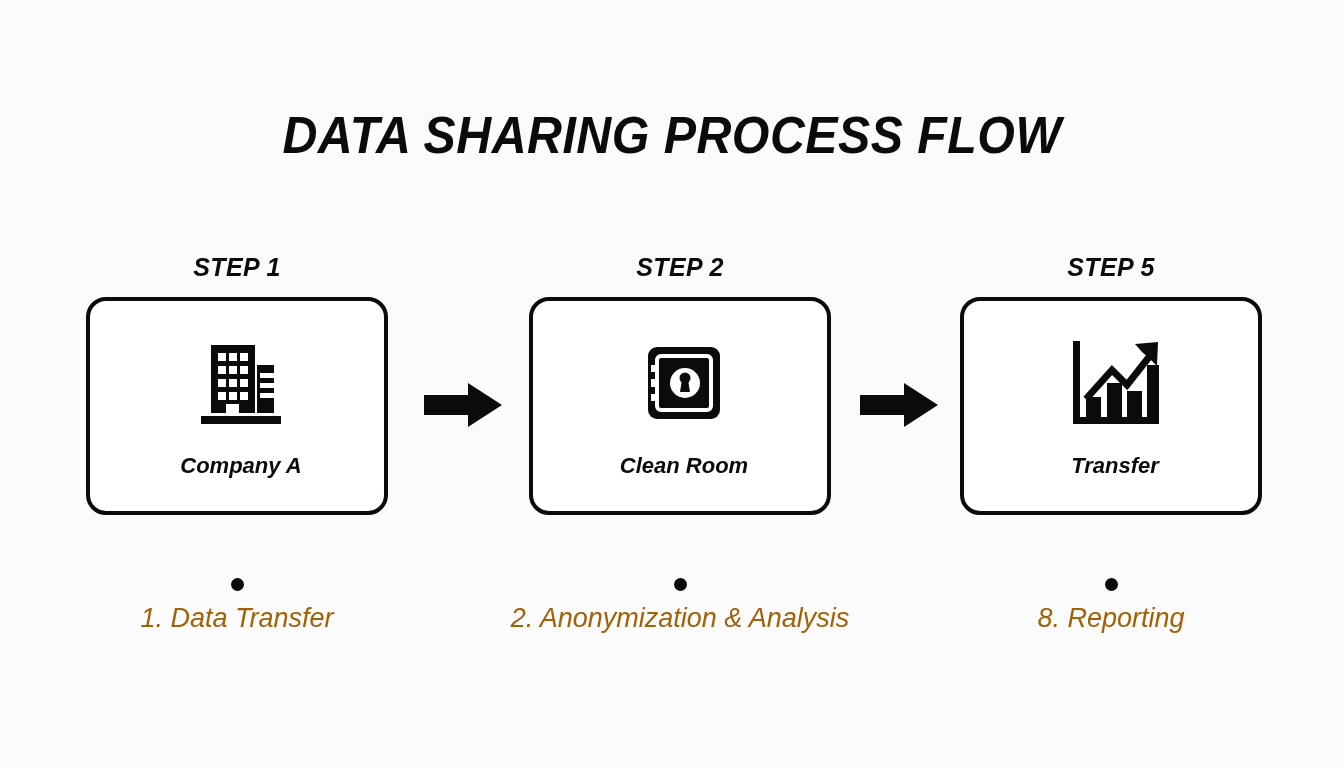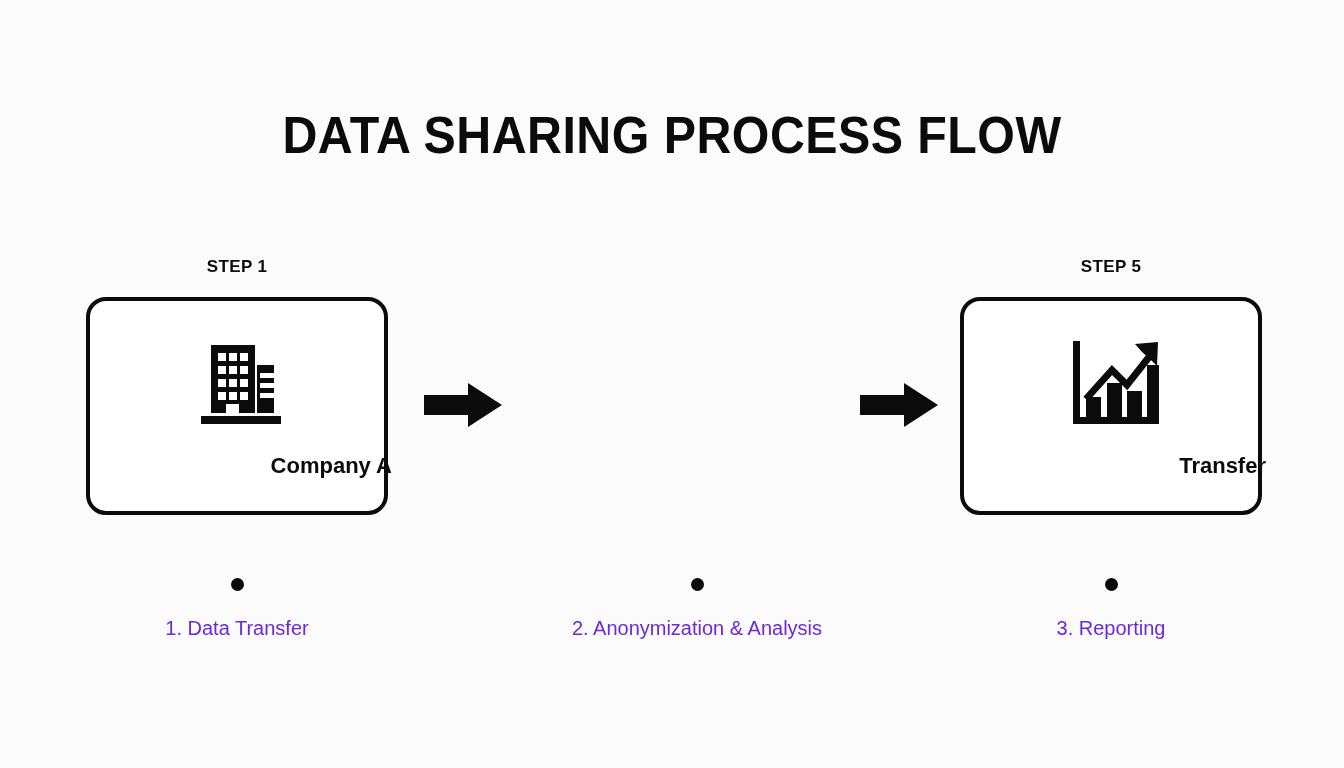--- a/index.html
+++ b/index.html
@@ -14,20 +14,21 @@
     color: #0a0a0a;
     overflow: hidden;
     position: relative;
   }
 
   #slide {
     position: absolute;
     left: 0; top: 0;
     width: 1344px;
     height: 768px;
+    font-style: italic;
   }
 
   
   #title {
     position: absolute;
     left: 0;
     top: 104px;
     width: 1344px;
     text-align: center;
     font-size: 52px;
@@ -46,21 +47,21 @@
     top: 252px;
     width: 302px;
   }
   #step-1 { left: 86px; }
   #step-2 { left: 529px; }
   #step-3 { left: 960px; }
 
   .step-heading {
     width: 302px;
     text-align: center;
-    font-size: 17px;
+    font-size: 25px;
     font-weight: bold;
     letter-spacing: 0.4px;
     line-height: 30px;
     color: #0b0b0b;
   }
 
   .card {
     position: absolute;
     top: 45px;
     left: 0;
@@ -81,21 +82,21 @@
     display: flex;
     align-items: center;
     justify-content: center;
   }
 
   .card-label {
     position: absolute;
     left: 0;
     top: 152px;
     width: 302px;
-    text-align: right;
+    text-align: center;
     font-size: 22px;
     font-weight: bold;
     line-height: 26px;
     color: #0b0b0b;
   }
 
   
   .arrow {
     position: absolute;
     top: 381px;
@@ -105,39 +106,39 @@
   #arrow-1 { left: 424px; }
   #arrow-2 { left: 860px; }
 
   
   .annotation {
     position: absolute;
     top: 578px;
     width: 302px;
   }
   #annotation-1 { left: 86px; }
-  #annotation-2 { left: 546px; }
+  #annotation-2 { left: 529px; }
   #annotation-3 { left: 960px; }
 
   .dot {
     width: 13px;
     height: 13px;
     border-radius: 50%;
     background: #0b0b0b;
     margin: 0 auto;
   }
 
   .annotation-label {
-    margin-top: 24px;
-    width: 302px;
-    text-align: center;
-    font-size: 20px;
+    margin-top: 14px;
+    width: 302px;
+    text-align: center;
+    font-size: 27px;
     font-weight: normal;
     line-height: 26px;
-    color: #6d28d9;
+    color: #a16207;
     white-space: nowrap;
   }
   #annotation-2 .annotation-label {
     width: 400px;
     margin-left: -49px;
   }
 </style>
 </head>
 <body>
 
@@ -179,20 +180,42 @@
       <div class="card-label">Company A</div>
     </div>
   </div>
 
   <div class="arrow" id="arrow-1">
     <svg width="78" height="48" viewBox="0 0 78 48" aria-hidden="true">
       <path d="M0 14 H44 V2 L78 24 L44 46 V34 H0 Z" fill="#0b0b0b"></path>
     </svg>
   </div>
 
+  <div class="step" id="step-2">
+    <div class="step-heading">STEP 2</div>
+    <div class="card">
+      <div class="card-icon">
+        <svg width="96" height="96" viewBox="0 0 96 96" aria-hidden="true">
+
+          <rect x="12" y="12" width="72" height="72" rx="9" fill="#0b0b0b"></rect>
+
+          <rect x="21" y="21" width="54" height="54" rx="4" fill="none" stroke="#ffffff" stroke-width="4"></rect>
+
+          <rect x="15" y="30" width="7" height="7" fill="#ffffff"></rect>
+          <rect x="15" y="44" width="7" height="8" fill="#ffffff"></rect>
+          <rect x="15" y="59" width="7" height="7" fill="#ffffff"></rect>
+
+          <circle cx="49" cy="48" r="15" fill="#ffffff"></circle>
+          <circle cx="49" cy="43" r="5.5" fill="#0b0b0b"></circle>
+          <path d="M45.8 46 L52.2 46 L54 57 L44 57 Z" fill="#0b0b0b"></path>
+        </svg>
+      </div>
+      <div class="card-label">Clean Room</div>
+    </div>
+  </div>
 
   <div class="arrow" id="arrow-2">
     <svg width="78" height="48" viewBox="0 0 78 48" aria-hidden="true">
       <path d="M0 14 H44 V2 L78 24 L44 46 V34 H0 Z" fill="#0b0b0b"></path>
     </svg>
   </div>
 
   <div class="step" id="step-3">
     <div class="step-heading">STEP 5</div>
     <div class="card">
@@ -220,16 +243,16 @@
     <div class="annotation-label">1. Data Transfer</div>
   </div>
 
   <div class="annotation" id="annotation-2">
     <div class="dot"></div>
     <div class="annotation-label">2. Anonymization &amp; Analysis</div>
   </div>
 
   <div class="annotation" id="annotation-3">
     <div class="dot"></div>
-    <div class="annotation-label">3. Reporting</div>
+    <div class="annotation-label">8. Reporting</div>
   </div>
 
 </div>
 
 </body></html>

